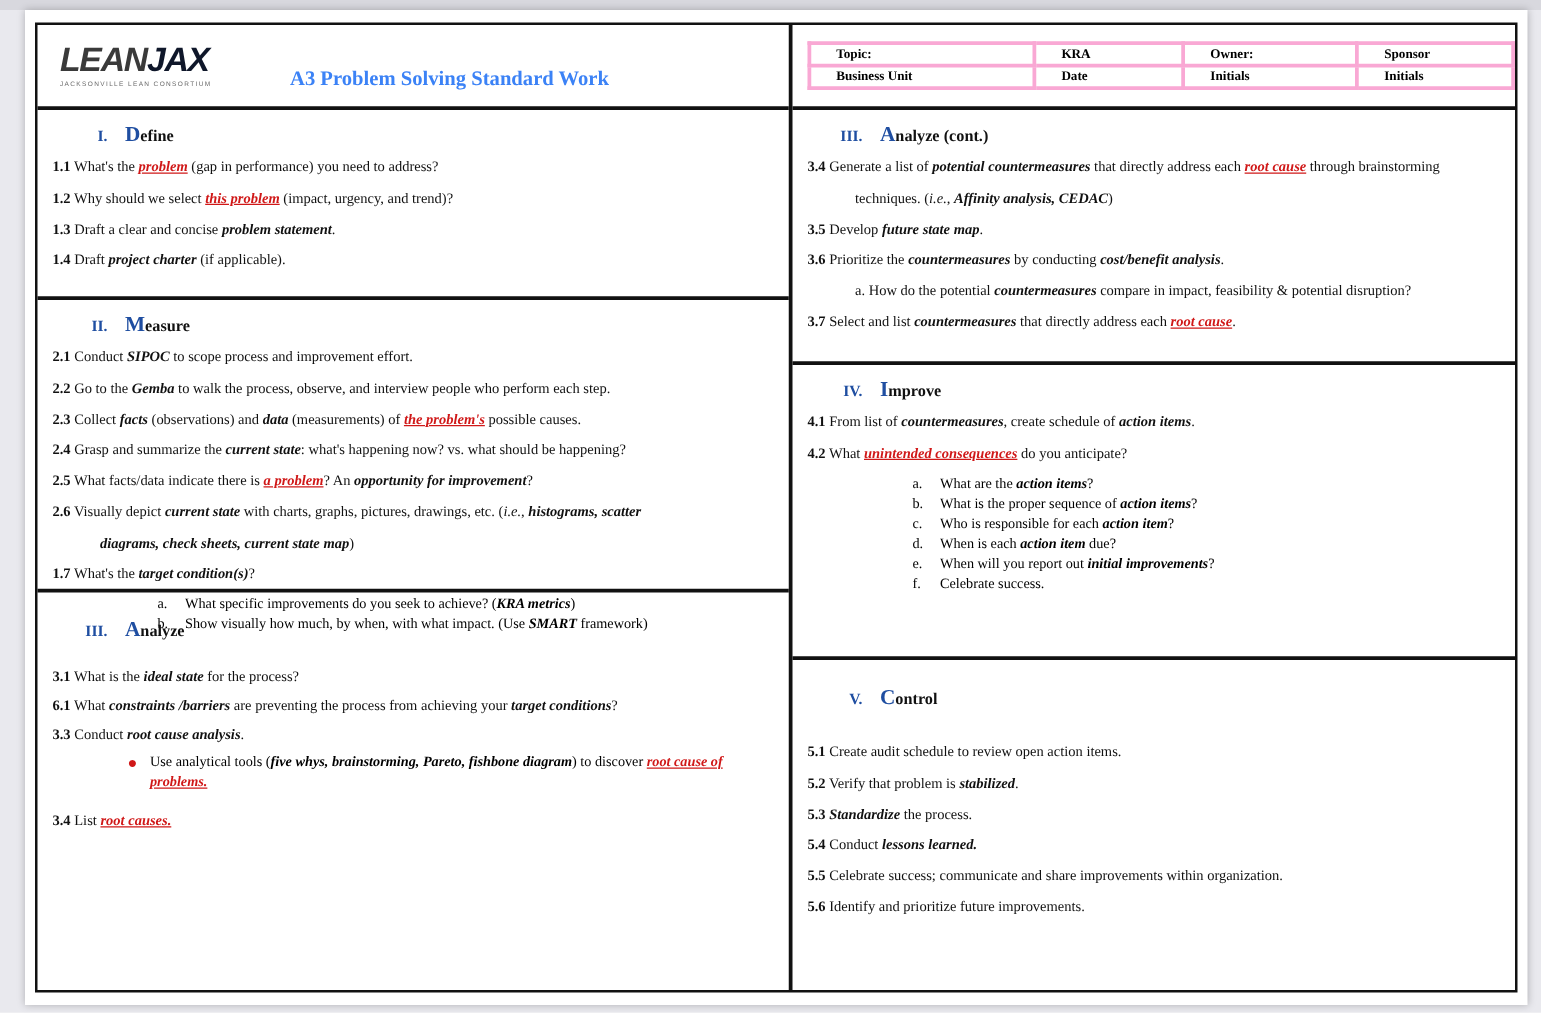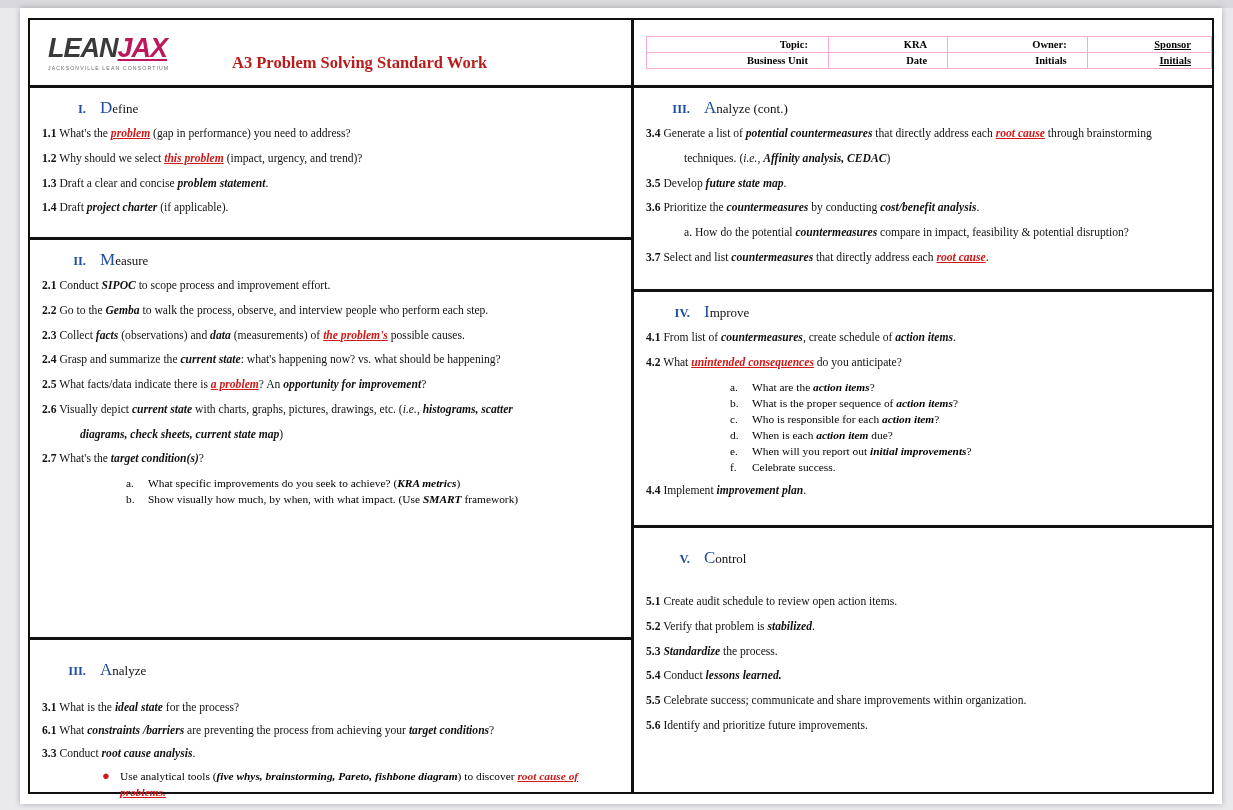--- a/index.html
+++ b/index.html
@@ -64,63 +64,62 @@
   }
   .logo-main {
     font-family: "Liberation Sans", sans-serif;
     font-weight: bold;
     font-style: italic;
     font-size: 27px;
     letter-spacing: -1px;
     line-height: 1;
     color: #3a3a3a;
   }
-  .logo-main .jax { color: #be185d; text-decoration: underline; }
+  .logo-main .jax { color: #0f172a; }
   .logo-sub {
     font-family: "Liberation Sans", sans-serif;
     font-size: 5.2px;
     letter-spacing: 1.1px;
     color: #6b6b6b;
     margin-top: 3px;
   }
   .doc-title {
     font-family: "Liberation Serif", serif;
     font-weight: bold;
     font-size: 16.5px;
-    color: #b91c1c;
+    color: #3b82f6;
     margin-left: 24px;
     margin-top: 20px;
   }
   
   .hdr-table-wrap {
     height: 68px;
     border-bottom: 3px solid #111;
     box-sizing: border-box;
     display: flex;
     align-items: center;
     padding-left: 12px;
   }
   table.hdr {
     border-collapse: collapse;
     width: 566px;
     font-family: "Liberation Serif", serif;
     font-size: 10.5px;
   }
   table.hdr td {
-    border: 1px solid #f9a8d4;
+    border: 3px solid #f9a8d4;
     height: 13px;
     padding: 1px 20px;
     font-weight: bold;
     vertical-align: middle;
-    text-align: right;
   }
   table.hdr td.c1 { width: 204px; }
   table.hdr td.c2 { width: 112px; }
   table.hdr td.c3 { width: 138px; }
-  table.hdr td.c4 { width: 112px; text-decoration: underline; }
+  table.hdr td.c4 { width: 112px; }
 
   
   .section {
     box-sizing: border-box;
     padding: 6px 12px 4px 12px;
     position: relative;
   }
   .sec-border-bottom { border-bottom: 3px solid #111; }
 
   .sec-head {
@@ -132,21 +131,21 @@
     font-family: "Liberation Serif", serif;
     font-weight: bold;
     font-size: 12.5px;
     color: #1f4ea1;
     width: 44px;
     text-align: right;
     padding-right: 14px;
   }
   .sec-title {
     font-family: "Liberation Serif", serif;
-    font-weight: normal;
+    font-weight: bold;
     font-size: 13px;
     color: #111;
   }
   .sec-title .cap {
     color: #1f4ea1;
     font-size: 17px;
   }
   .item {
     font-size: 11.6px;
     line-height: 1.36;
@@ -222,34 +221,34 @@
           <span class="sec-title"><span class="cap">D</span><span>efine</span></span>
         </div>
         <div>
             <p class="item"><span class="n">1.1</span> What's the <span class="red-bi">problem</span> (gap in performance) you need to address?</p>
             <p class="item"><span class="n">1.2</span> Why should we select <span class="red-bi">this problem</span> (impact, urgency, and trend)?</p>
             <p class="item"><span class="n">1.3</span> Draft a clear and concise <span class="bi">problem statement</span>.</p>
             <p class="item"><span class="n">1.4</span> Draft <span class="bi">project charter</span> (if applicable).</p>
           </div>
       </div>
 
-      <div class="section sec-border-bottom" style="height:400px;">
+      <div class="section sec-border-bottom" style="height:234px;">
         <div class="sec-head">
           <span class="sec-num">II.</span>
           <span class="sec-title"><span class="cap">M</span><span>easure</span></span>
         </div>
         <div>
             <p class="item"><span class="n">2.1</span> Conduct <span class="bi">SIPOC</span> to scope process and improvement effort.</p>
             <p class="item"><span class="n">2.2</span> Go to the <span class="bi">Gemba</span> to walk the process, observe, and interview people who perform each step.</p>
             <p class="item"><span class="n">2.3</span> Collect <span class="bi">facts</span> (observations) and <span class="bi">data</span> (measurements) of <span class="red-bi">the problem's</span> possible causes.</p>
             <p class="item"><span class="n">2.4</span> Grasp and summarize the <span class="bi">current state</span>: what's happening now? vs. what should be happening?</p>
             <p class="item"><span class="n">2.5</span> What facts/data indicate there is <span class="red-bi">a problem</span>? An <span class="bi">opportunity for improvement</span>?</p>
             <p class="item"><span class="n">2.6</span> Visually depict <span class="bi">current state</span> with charts, graphs, pictures, drawings, etc. (<i>i.e.</i>, <span class="bi">histograms, scatter</span></p>
             <p class="item cont"><span class="bi">diagrams, check sheets, current state map</span>)</p>
-            <p class="item"><span class="n">2.7</span> What's the <span class="bi">target condition(s)</span>?</p>
+            <p class="item"><span class="n">1.7</span> What's the <span class="bi">target condition(s)</span>?</p>
           </div>
         <ol class="alpha">
             <li><span class="lbl">a.</span>What specific improvements do you seek to achieve? (<span class="bi">KRA metrics</span>)</li>
             <li><span class="lbl">b.</span>Show visually how much, by when, with what impact. (Use <span class="bi">SMART</span> framework)</li>
           </ol>
       </div>
 
       <div class="section" style="height:auto;">
         <div class="sec-head" style="margin-top:14px;margin-bottom:20px;">
           <span class="sec-num">III.</span>
@@ -317,23 +316,20 @@
             <p class="item"><span class="n">4.2</span> What <span class="red-bi">unintended consequences</span> do you anticipate?</p>
           </div>
         <ol class="alpha">
             <li><span class="lbl">a.</span>What are the <span class="bi">action items</span>?</li>
             <li><span class="lbl">b.</span>What is the proper sequence of <span class="bi">action items</span>?</li>
             <li><span class="lbl">c.</span>Who is responsible for each <span class="bi">action item</span>?</li>
             <li><span class="lbl">d.</span>When is each <span class="bi">action item</span> due?</li>
             <li><span class="lbl">e.</span>When will you report out <span class="bi">initial improvements</span>?</li>
             <li><span class="lbl">f.</span>Celebrate success.</li>
           </ol>
-        <div>
-            <p class="item"><span class="n">4.4</span> Implement <span class="bi">improvement plan</span>.</p>
-          </div>
       </div>
 
       <div class="section">
         <div class="sec-head" style="margin-top:14px;margin-bottom:26px;">
           <span class="sec-num">V.</span>
           <span class="sec-title"><span class="cap">C</span><span>ontrol</span></span>
         </div>
         <div>
             <p class="item"><span class="n">5.1</span> Create audit schedule to review open action items.</p>
             <p class="item"><span class="n">5.2</span> Verify that problem is <span class="bi">stabilized</span>.</p>

